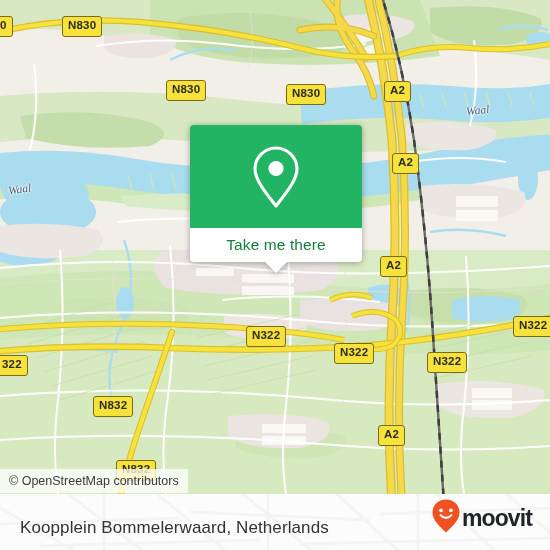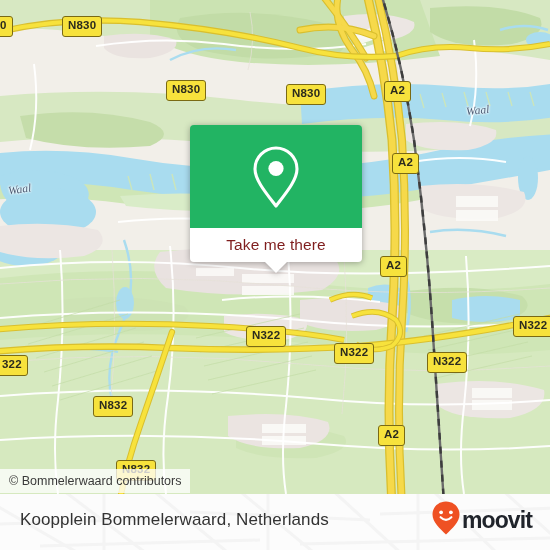--- a/index.html
+++ b/index.html
@@ -78,21 +78,21 @@
   #popup-foot {
     position: relative;
     height: 34px;
     background: #ffffff;
     border-radius: 0 0 4px 4px;
     display: flex;
     align-items: center;
     justify-content: center;
   }
   #popup-foot-label {
-    color: #7f1d1d;
+    color: #15803d;
     font-size: 15.5px;
     letter-spacing: .1px;
     line-height: 1;
   }
   #popup-tail {
     position: absolute;
     left: 50%;
     top: 100%;
     margin-left: -11px;
     width: 0; height: 0;
@@ -131,23 +131,23 @@
     position: absolute;
     left: 0; top: 0;
     width: 550px; height: 56px;
     opacity: .55;
   }
   #footer-inner {
     position: relative;
     width: 100%;
     height: 100%;
     display: flex;
-    align-items: center;
+    align-items: flex-end;
     justify-content: space-between;
-    padding: 0 18px 4px 20px;
+    padding: 0 18px 12px 20px;
     box-sizing: border-box;
   }
   #place-title {
     font-size: 17px;
     color: #333333;
     letter-spacing: .1px;
     white-space: nowrap;
   }
   #brand {
     display: flex;
@@ -377,21 +377,21 @@
           </svg>
         </span>
       </div>
       <div id="popup-foot">
         <span id="popup-foot-label">Take me there</span>
         <span id="popup-tail"></span>
       </div>
     </div>
 
     <div id="osm-attr">
-      <span>© Bommelerwaard contributors</span>
+      <span>© OpenStreetMap contributors</span>
     </div>
   </div>
 
   <div id="footer">
     <svg id="footer-watermark" viewBox="0 0 550 56" xmlns="http://www.w3.org/2000/svg">
       <rect x="0" y="0" width="550" height="56" fill="#fcfcfc"></rect>
       <g stroke="#ededed" stroke-width="3" fill="none">
         <path d="M-10,8 L80,60"></path>
         <path d="M60,-6 L150,62"></path>
         <path d="M150,-6 L232,62"></path>

